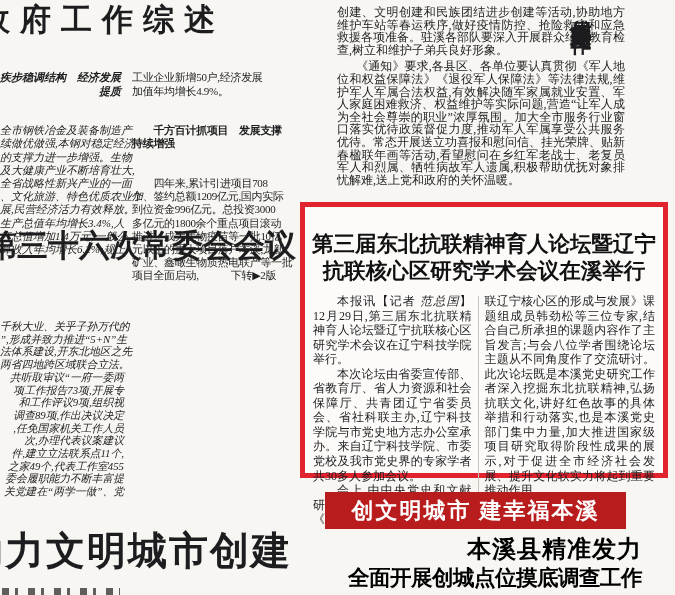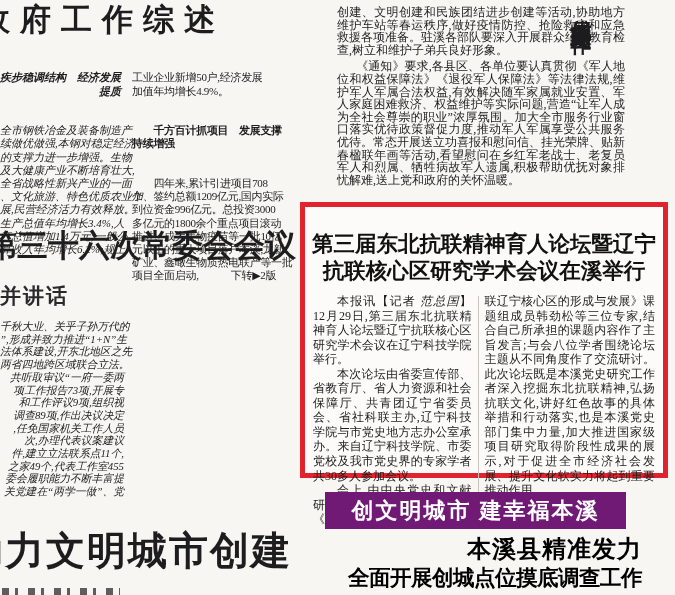--- a/index.html
+++ b/index.html
@@ -39,21 +39,21 @@
     font-weight:bold;font-size:21.5px;line-height:27px;color:#111;}
   #red-box .cols{display:flex;margin:9px 8px 0 8px;}
   #red-box .col{font-size:12px;line-height:14.55px;text-align:justify;text-justify:inter-character;}
   #red-box .col p{margin:0;text-indent:2em;}
   #red-box .col p.noind{text-indent:0;}
   #red-box .colL{width:160px;}
   #red-box .colR{width:172px;}
   #red-box .divider{width:1px;background:#c7c3bd;margin:2px 6px 0 6px;}
   .reporter{font-style:italic;}
   
-  #banner{left:325px;top:492px;width:301px;height:37px;background:#701a75;color:#fff;
+  #banner{left:325px;top:492px;width:301px;height:37px;background:#b91c1c;color:#fff;
     font-family:"Liberation Sans","DejaVu Sans",sans-serif;font-weight:bold;font-size:22px;
     line-height:37px;text-align:center;letter-spacing:2px;}
   #bc-title{left:330px;top:534px;width:300px;text-align:right;
     font-family:"Liberation Sans","DejaVu Sans",sans-serif;font-weight:bold;color:#000000;margin-left:12px;}
   #bc-title .l1{font-size:24px;line-height:30px;letter-spacing:1px;}
   #bc-title .l2{font-size:21.5px;line-height:28px;letter-spacing:-0.5px;}
 </style>
 </head>
 <body>
 
@@ -112,23 +112,22 @@
       <div class="divider"></div>
       <div class="col colR">
         <p class="noind">联辽宁核心区的形成与发展》课题组成员韩劲松等三位专家,结合自己所承担的课题内容作了主旨发言;与会八位学者围绕论坛主题从不同角度作了交流研讨。此次论坛既是本溪党史研究工作者深入挖掘东北抗联精神,弘扬抗联文化,讲好红色故事的具体举措和行动落实,也是本溪党史部门集中力量,加大推进国家级项目研究取得阶段性成果的展示,对于促进全市经济社会发展、提升文化软实力将起到重要推动作用。</p>
       </div>
     </div>
   </div>
 
   <div class="abs clip" id="ml-headline">
     <div class="inner h-serif">第三十六次常委会会议</div>
   </div>
-  <div class="abs h-serif" id="ml-subhead">并讲话</div>
   <div class="abs body-s frag" id="ml-col1">千秋大业、关乎子孙万代的
-”,形成并致力推进“1+N”生
+”,形成并致力推进“5+N”生
 法体系建设,开东北地区之先
 两省四地跨区域联合立法。
 共听取审议“一府一委两
 项工作报告73项,开展专
 和工作评议9项,组织视
 调查89项,作出决议决定
 ,任免国家机关工作人员
 次,办理代表议案建议
 件,建立立法联系点11个,
 之家49个,代表工作室455

